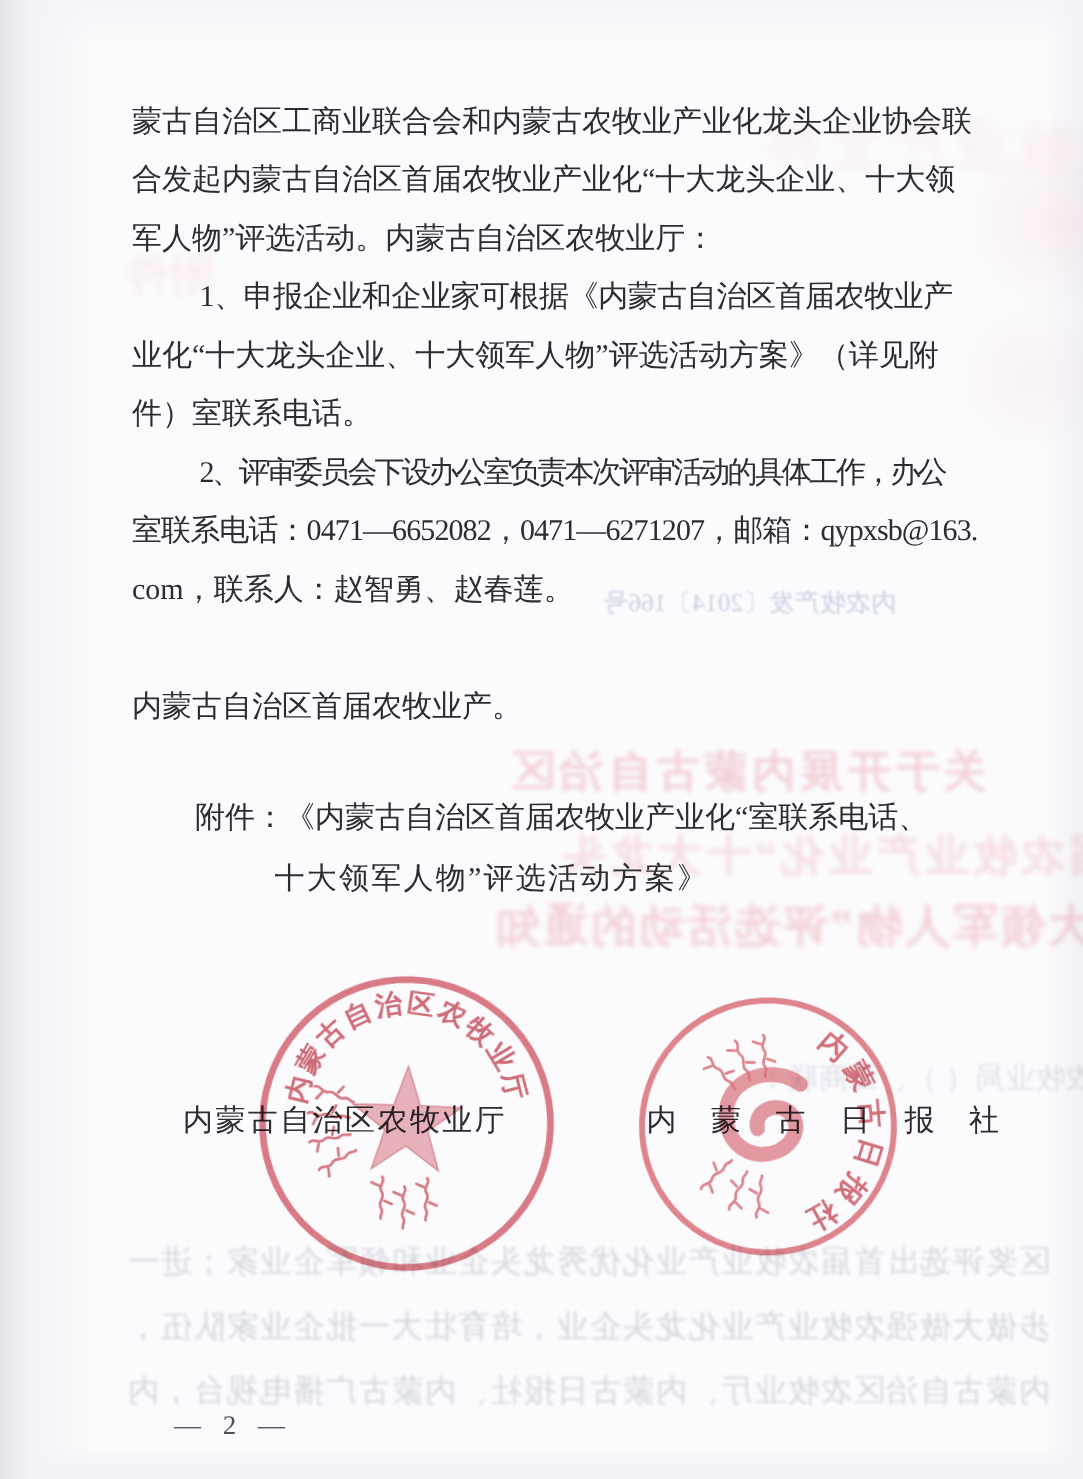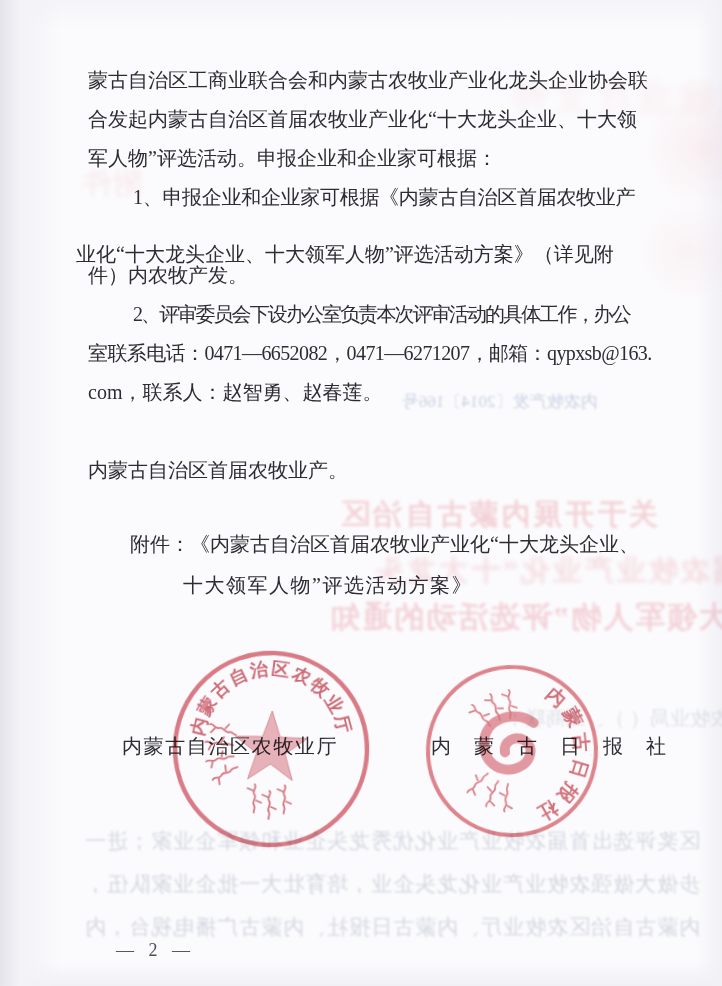--- a/index.html
+++ b/index.html
@@ -16,21 +16,21 @@
       linear-gradient(0deg, #f0f0f5 0px, rgba(251,251,253,0) 22px),
       linear-gradient(180deg, #f5f5f9 0px, rgba(251,251,253,0) 30px);
   }
 
   
   .line { position:absolute; white-space:pre; font-size:20px; letter-spacing:0; }
   #bl0  { left:88px;  top:67px;  }
   #bl1  { left:88px;  top:106px; }
   #bl2  { left:88px;  top:145px; }
   #bl3  { left:133px; top:184px; letter-spacing:-0.3px; }
-  #bl4  { left:76px;  top:223px;margin-top:18px; }
+  #bl4  { left:88px;  top:223px; }
   #bl5  { left:88px;  top:262px; }
   #bl6  { left:133px; top:301px; letter-spacing:-1.9px; }
   #bl7  { left:88px;  top:340px; letter-spacing:-0.6px; }
   #bl8  { left:88px;  top:379px; }
   #bl9  { left:133px; top:418px; letter-spacing:-0.8px; }
   #bl10 { left:88px;  top:457px; }
   #att0 { left:130px; top:531px; }
   #att1 { left:183px; top:572px; letter-spacing:1.5px; }
 
   #sig-left  { left:122px; top:733px; font-size:20px; letter-spacing:1.6px; }
@@ -68,30 +68,30 @@
   <div class="bleed" id="b-r1">关于开展内蒙古自治区</div>
   <div class="bleed" id="b-r2">首届农牧业产业化“十大龙头</div>
   <div class="bleed" id="b-r3">企业、十大领军人物”评选活动的通知</div>
   <div class="bleed" id="b-g2">盟市农牧业局（ ）、工商联：</div>
   <div class="bleed" id="b-g3">区奖评选出首届农牧业产业化优秀龙头企业和领军企业家；进一</div>
   <div class="bleed" id="b-g4">步做大做强农牧业产业化龙头企业，培育壮大一批企业家队伍，</div>
   <div class="bleed" id="b-g5">内蒙古自治区农牧业厅、内蒙古日报社、内蒙古广播电视台，内</div>
 
   <div class="line" id="bl0">蒙古自治区工商业联合会和内蒙古农牧业产业化龙头企业协会联</div>
   <div class="line" id="bl1">合发起内蒙古自治区首届农牧业产业化“十大龙头企业、十大领</div>
-  <div class="line" id="bl2">军人物”评选活动。申报企业和企业家可根据：</div>
+  <div class="line" id="bl2">军人物”评选活动。内蒙古自治区农牧业厅：</div>
   <div class="line" id="bl3">1、申报企业和企业家可根据《内蒙古自治区首届农牧业产</div>
   <div class="line" id="bl4">业化“十大龙头企业、十大领军人物”评选活动方案》（详见附</div>
-  <div class="line" id="bl5">件）内农牧产发。</div>
+  <div class="line" id="bl5">件）室联系电话。</div>
   <div class="line" id="bl6">2、评审委员会下设办公室负责本次评审活动的具体工作，办公</div>
   <div class="line" id="bl7">室联系电话：0471—6652082，0471—6271207，邮箱：qypxsb@163.</div>
   <div class="line" id="bl8">com，联系人：赵智勇、赵春莲。</div>
   <div class="line" id="bl10">内蒙古自治区首届农牧业产。</div>
 
-  <div class="line" id="att0">附件：《内蒙古自治区首届农牧业产业化“十大龙头企业、</div>
+  <div class="line" id="att0">附件：《内蒙古自治区首届农牧业产业化“室联系电话、</div>
   <div class="line" id="att1">十大领军人物”评选活动方案》</div>
 
   <div class="line" id="sig-left">内蒙古自治区农牧业厅</div>
   <div class="line" id="sig-right">内蒙古日报社</div>
 
   <svg class="seal" id="seal-left" viewBox="0 0 208 208">
     <defs>
       <path id="arcL" d="M36 98 A68 68 0 0 1 172 98" fill="none"></path>
       <path id="sqL" d="M0 0 c3 3 -3 6 0 10 c3 4 -3 7 0 11 c2 3 -1 5 0 7 M-2 6 l-5 -2 M2 16 l5 2" fill="none" stroke="#cf5560" stroke-width="1.8" stroke-linecap="round"></path>
     </defs>

